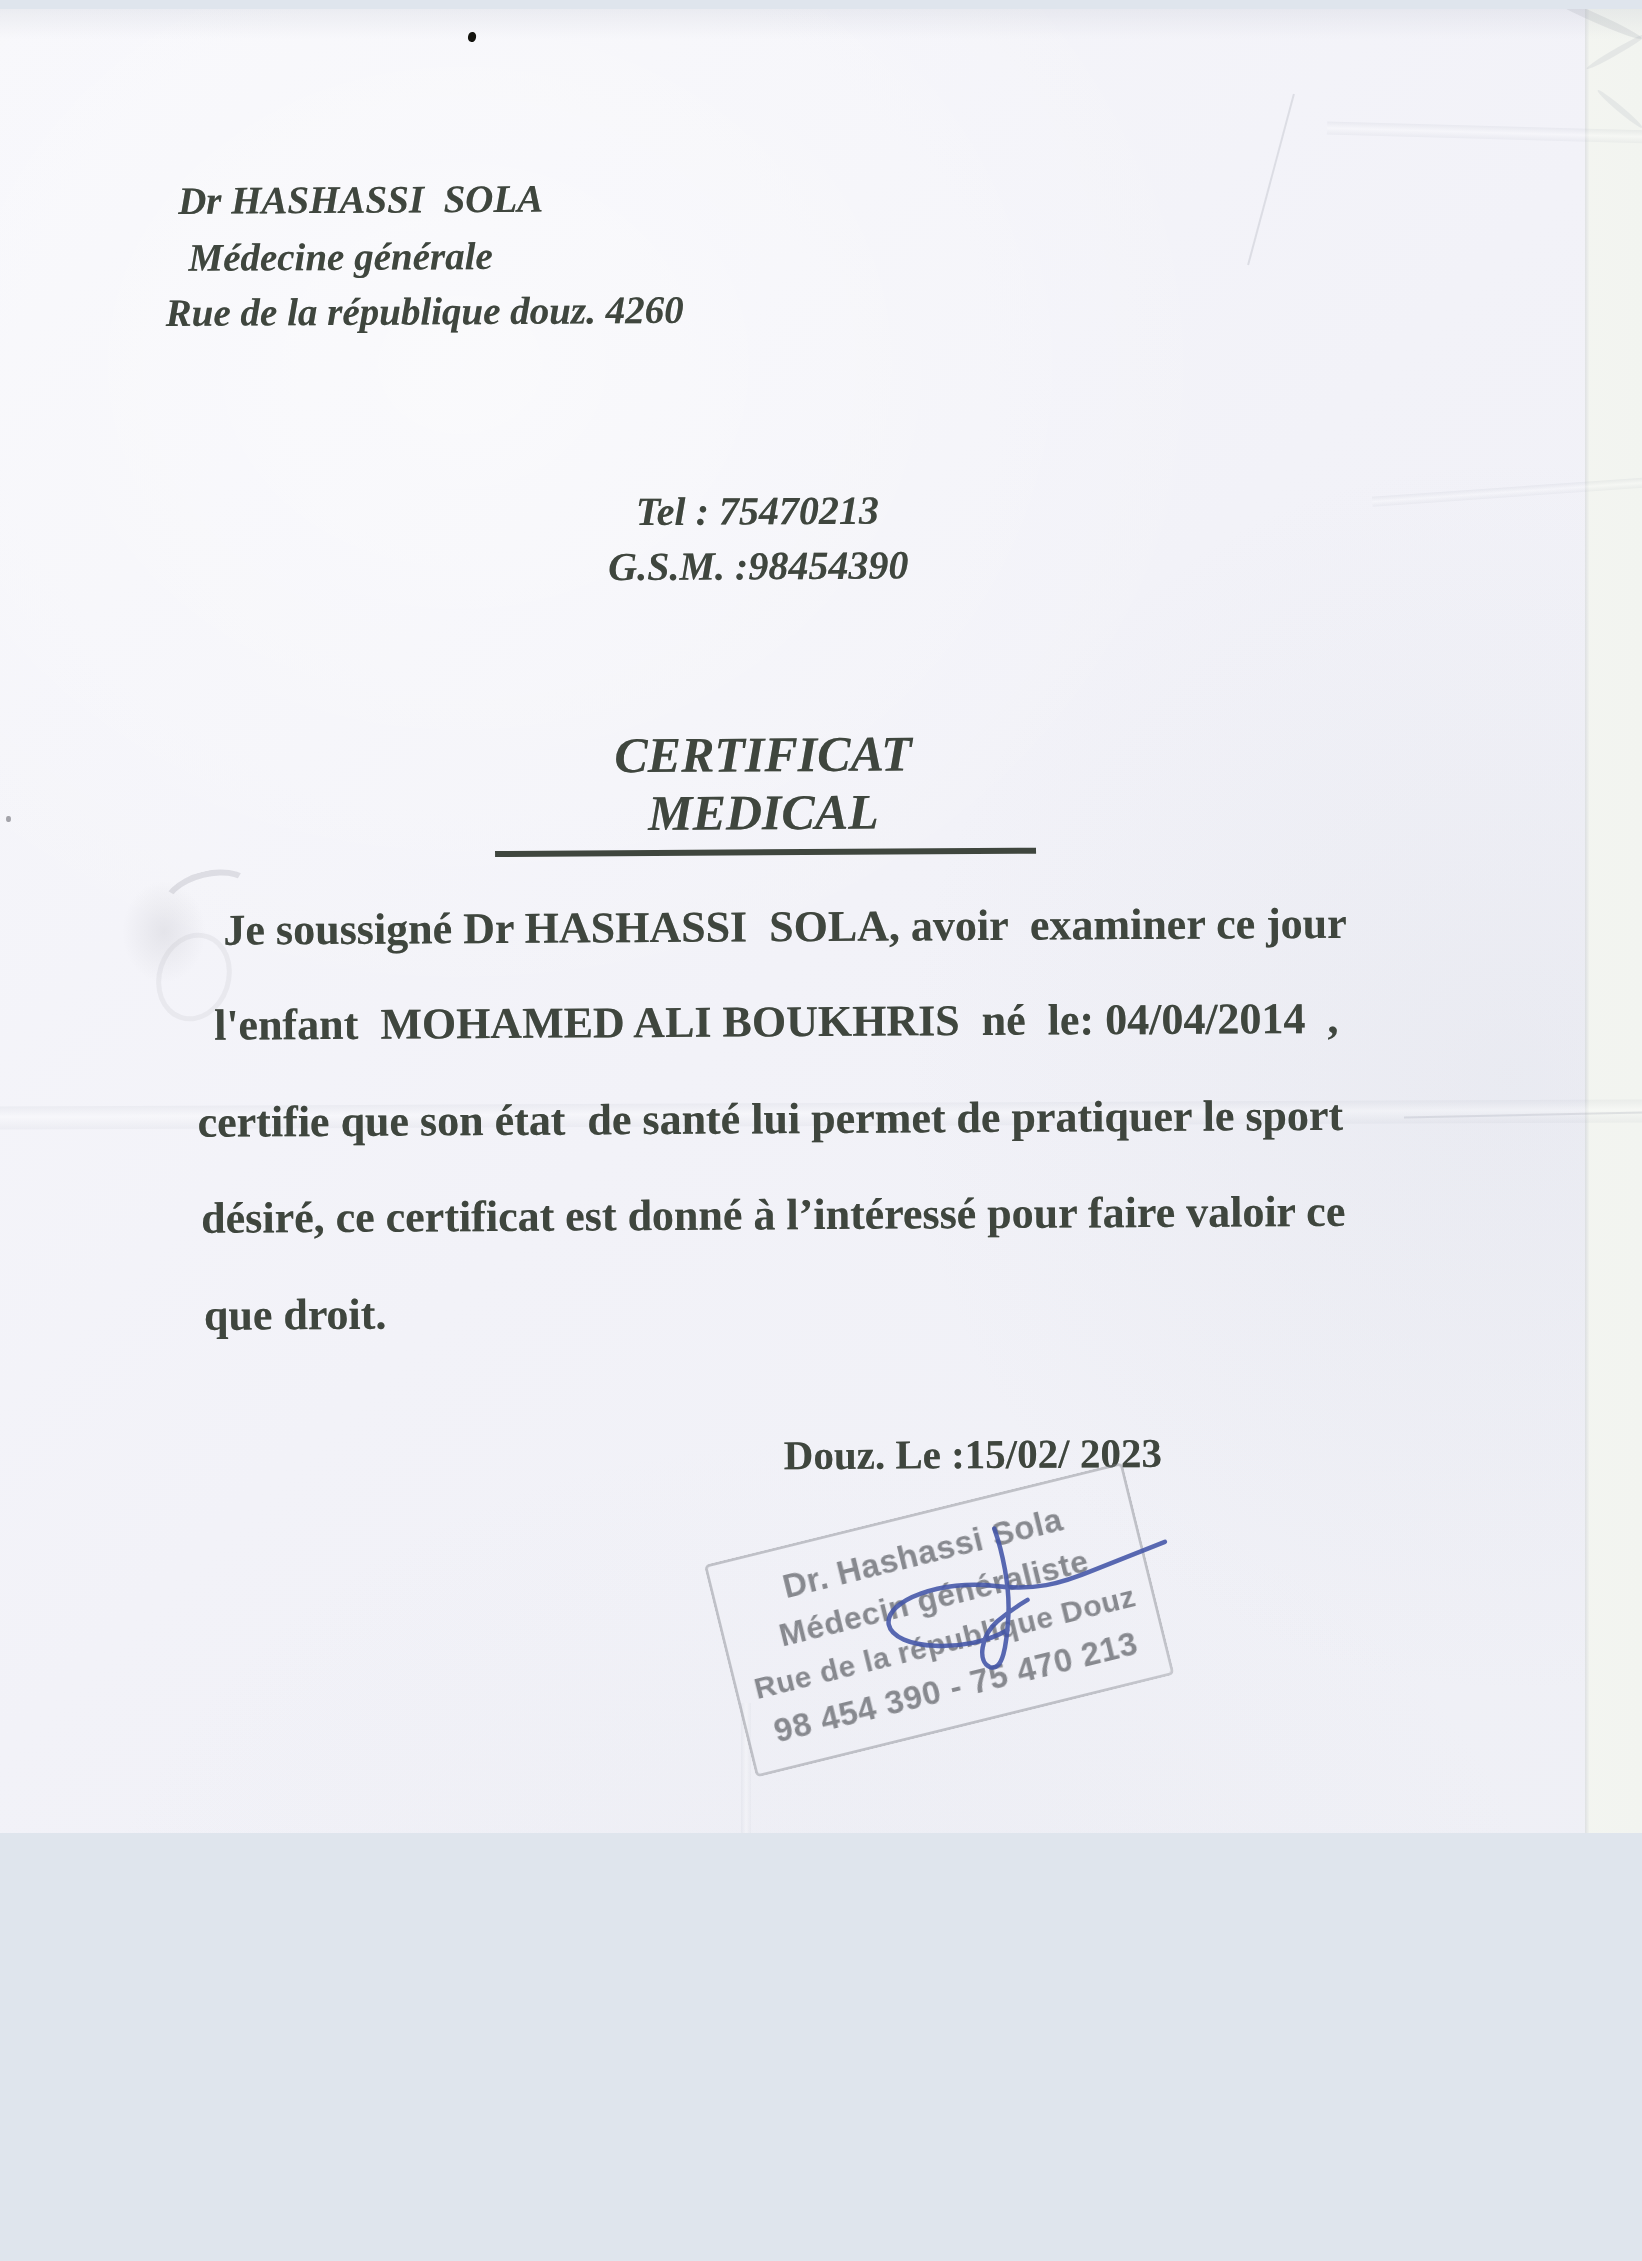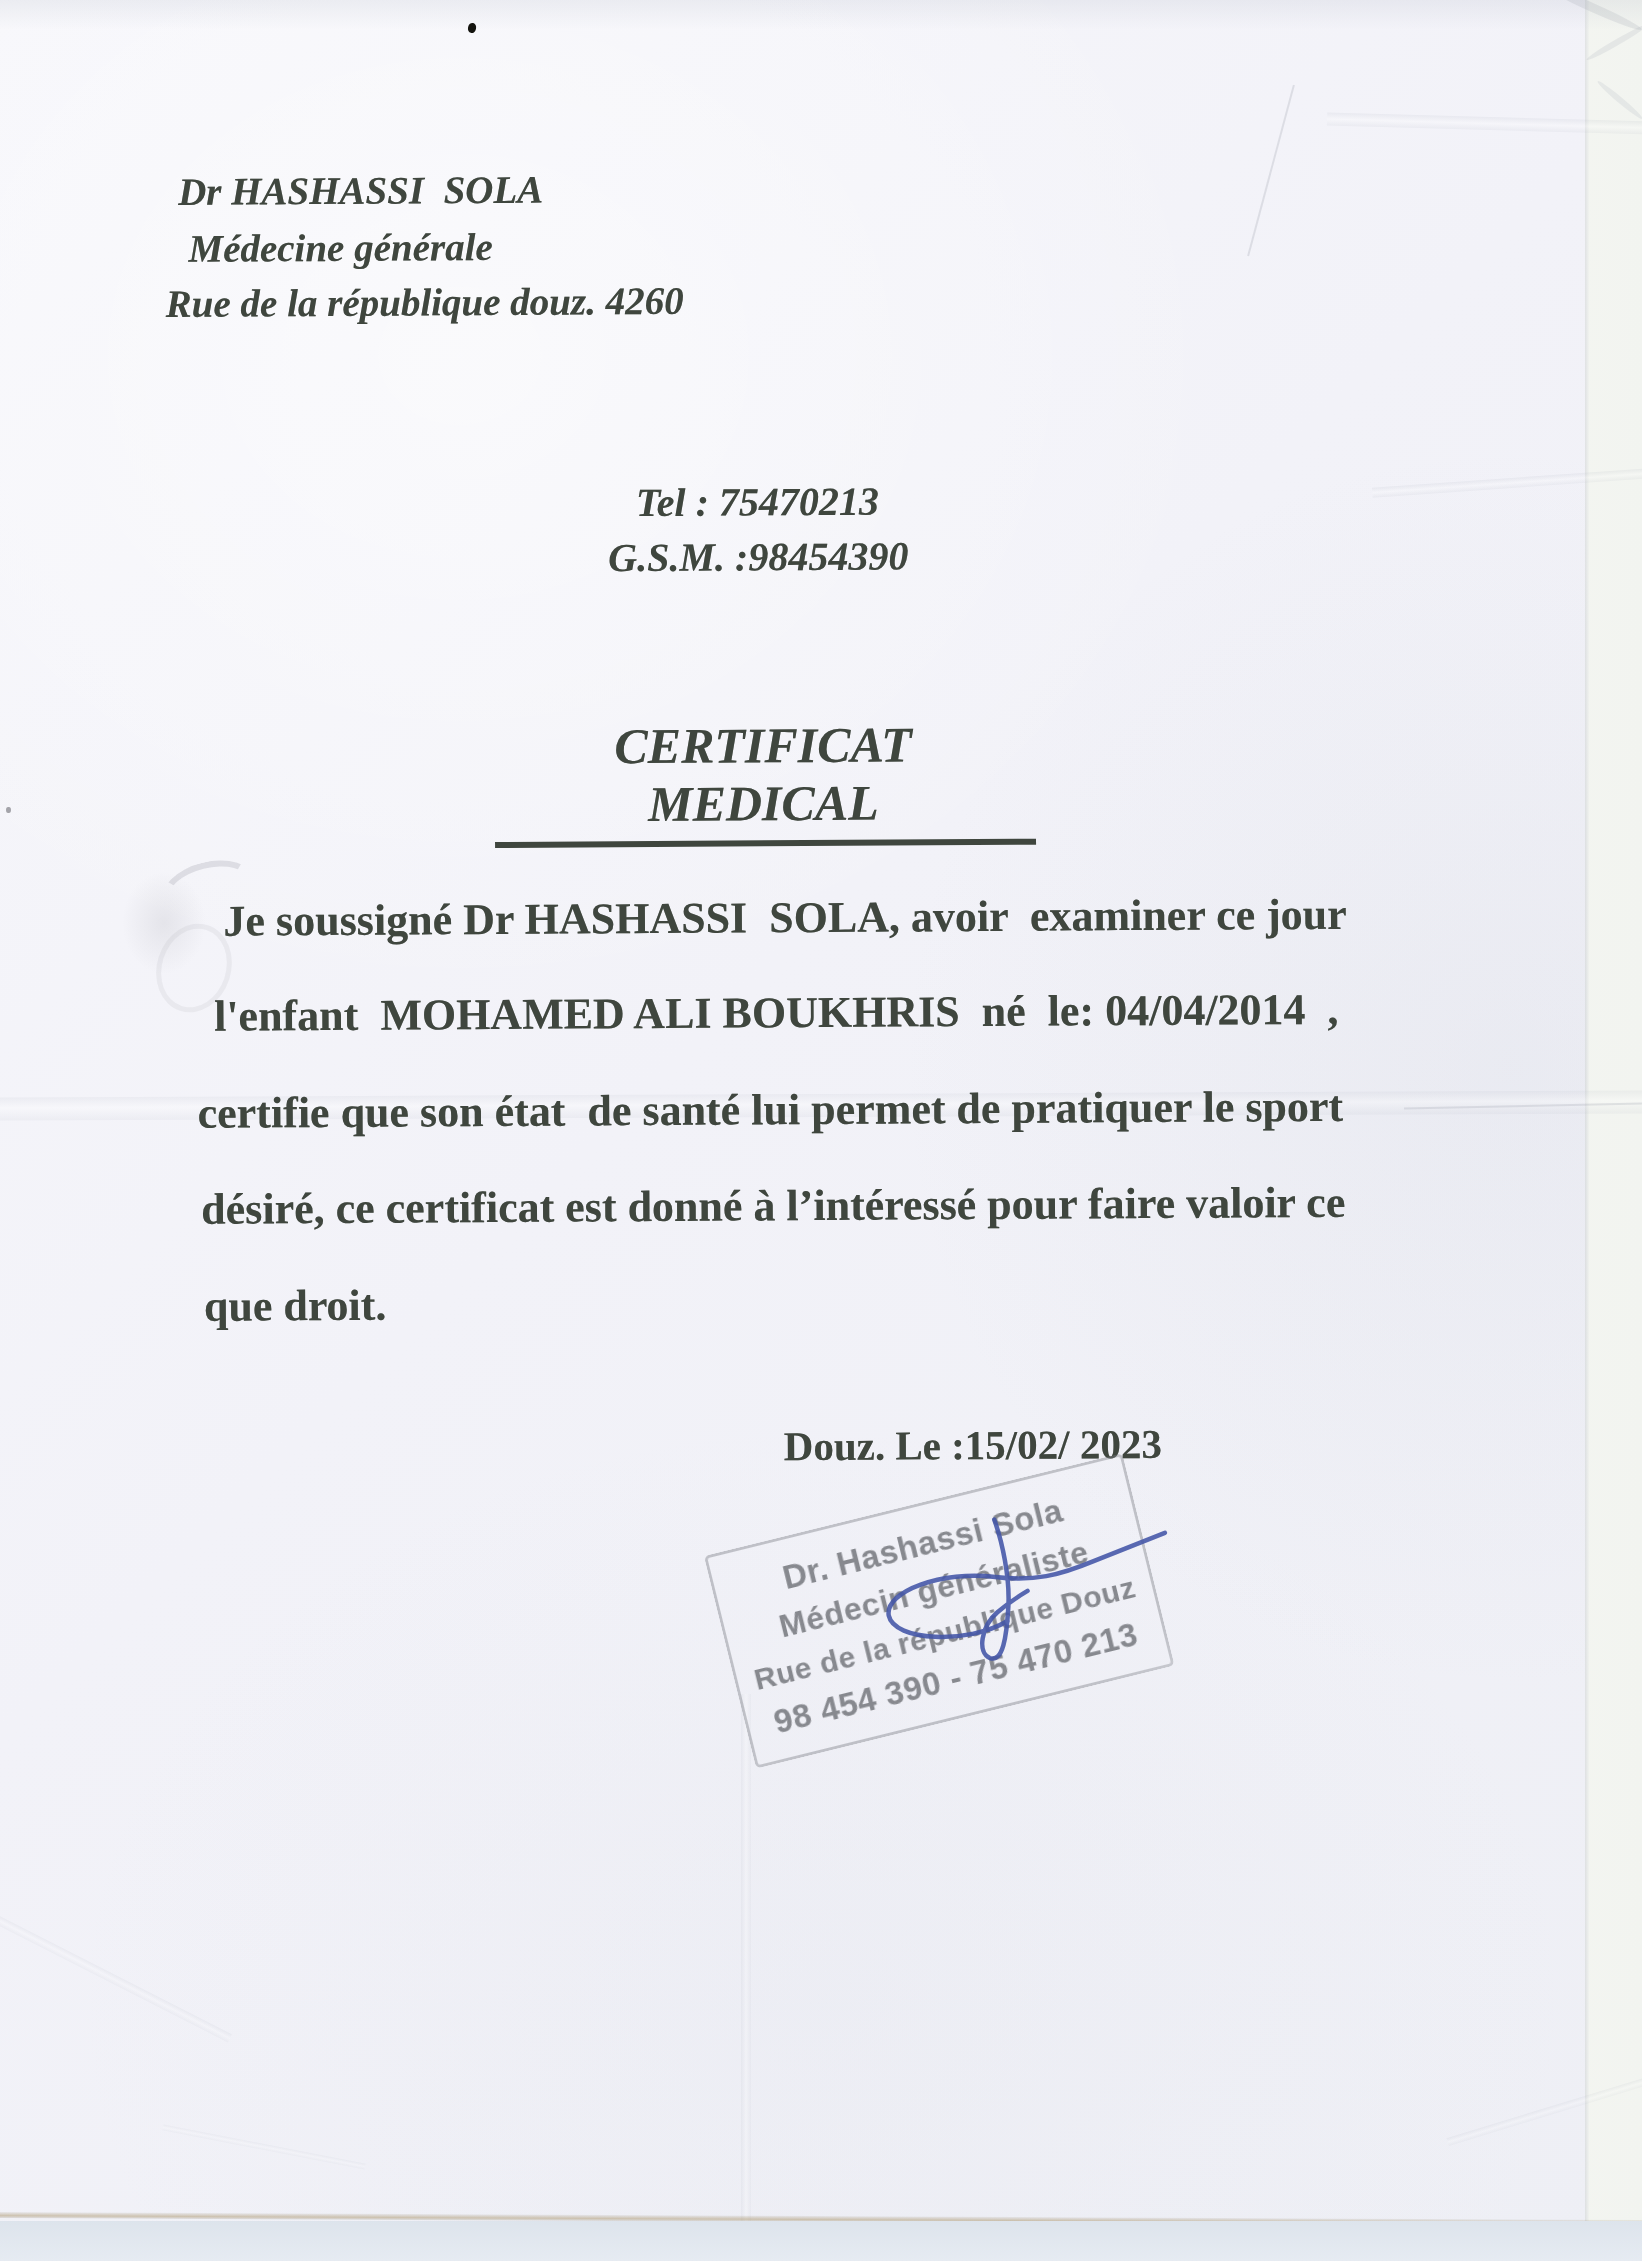--- a/index.html
+++ b/index.html
@@ -1,17 +1,17 @@
 <!DOCTYPE html>
 <html style="font-size:10.3px"><head>
 <meta charset="utf-8">
 <style>
   html,body{margin:0;padding:0;}
   body{width:1643px;height:2261px;background:#dfe5ed;font-family:"Liberation Serif","DejaVu Serif",serif;}
-  .page{position:relative;width:1643px;height:2261px;overflow:hidden;background:#ffffff;}
+  .page{position:relative;width:1643px;height:1824px;overflow:hidden;background:#ffffff;margin-top:9px;}
 
   
   .paper{
     position:absolute;left:0;top:0;width:1643px;height:2224px;
     background:
       radial-gradient(80% 50% at 28% 16%, rgba(255,255,255,0.50), rgba(255,255,255,0) 60%),
       radial-gradient(60% 45% at 92% 48%, rgba(182,189,203,0.12), rgba(182,189,203,0) 62%),
       radial-gradient(70% 40% at 50% 90%, rgba(205,210,222,0.10), rgba(205,210,222,0) 65%),
       linear-gradient(135deg,#f7f7fb 0%,#f2f2f8 45%,#eeeff5 100%);
   }

